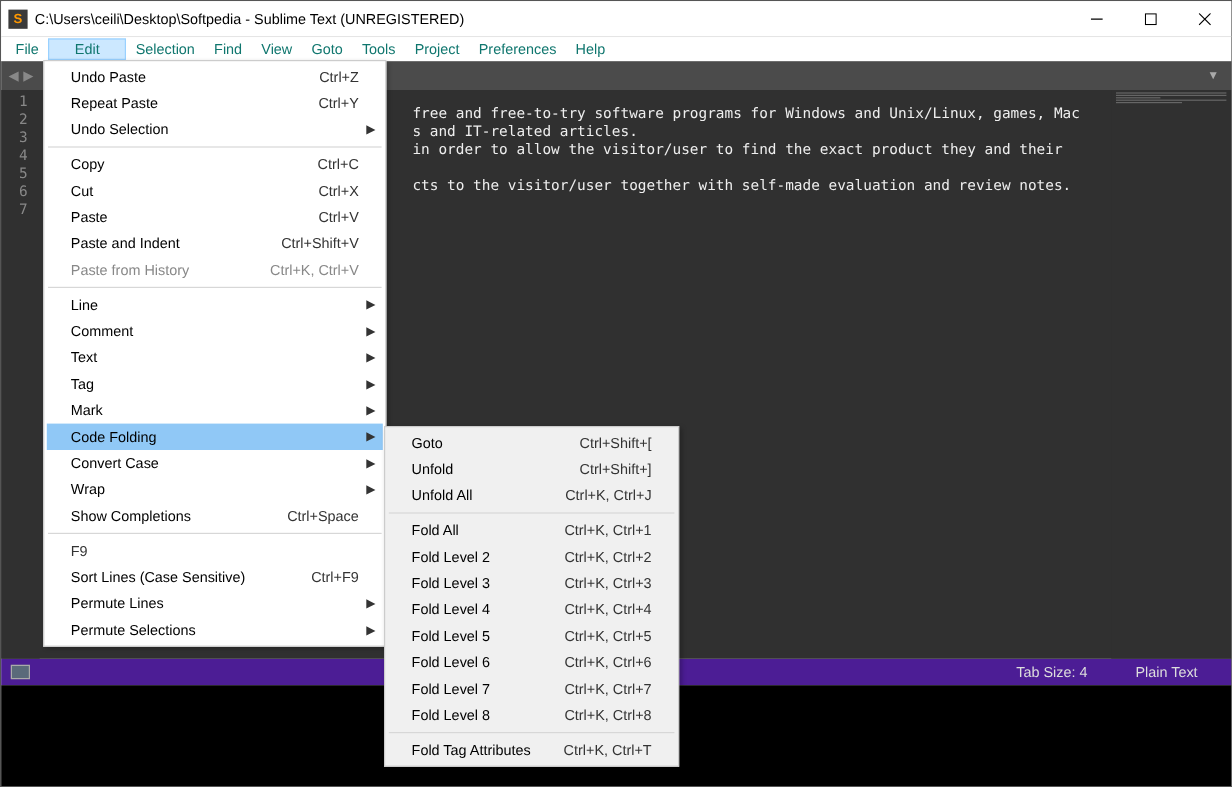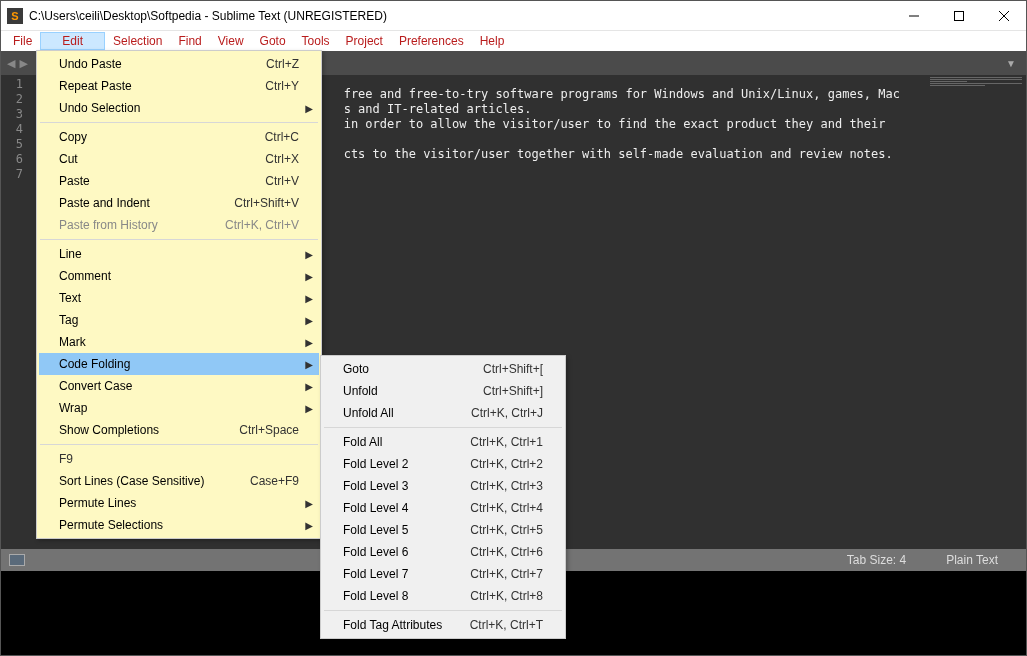--- a/index.html
+++ b/index.html
@@ -4,38 +4,38 @@
 <style>
 * { margin: 0; padding: 0; box-sizing: border-box; font-family: "Segoe UI", Tahoma, sans-serif; font-size: 12px; }
 html, body { width: 1027px; height: 656px; overflow: hidden; background: #000; }
 .window { width: 1027px; height: 656px; background: #fff; display: flex; flex-direction: column; border: 1px solid #555; }
 .titlebar { height: 30px; background: #fff; display: flex; align-items: center; padding-left: 6px; border-bottom: 1px solid #e5e5e5; }
 .titlebar .app-icon { width: 16px; height: 16px; background: #3a3a3a; margin-right: 6px; display: flex; align-items: center; justify-content: center; color: #ff9800; font-weight: bold; font-size: 11px; }
 .titlebar .title { flex: 1; font-size: 12px; color: #000; }
 .titlebar .win-controls { display: flex; }
 .titlebar .win-btn { width: 45px; height: 29px; display: flex; align-items: center; justify-content: center; font-size: 10px; }
 .menubar { height: 20px; background: #fff; display: flex; align-items: center; padding-left: 4px; }
-.menubar .menu-item { padding: 2px 8px; font-size: 12px; color: #b91c1c; cursor: default; }
+.menubar .menu-item { padding: 2px 8px; font-size: 12px; color: #0f766e; cursor: default; }
 .menubar .menu-item.active { background: #cce8ff; border: 1px solid #99d1ff; padding: 1px 21px; }
 .tabbar { height: 24px; background: #4b4b4b; display: flex; align-items: center; padding: 0 4px; }
 .tabbar .arrow { color: #888; font-size: 11px; padding: 0 2px; }
 .tabbar .spacer { flex: 1; }
 .tabbar .dropdown-arr { color: #aaa; font-size: 10px; padding: 0 6px; }
 .editor-area { flex: 1; background: #303030; display: flex; position: relative; overflow: hidden; }
 .gutter { width: 32px; background: #303030; padding-top: 2px; }
 .gutter .ln { color: #888; font-family: Consolas, monospace; font-size: 12px; text-align: right; padding-right: 10px; line-height: 15px; }
 .code { flex: 1; padding-top: 12px; font-family: Consolas, monospace; font-size: 12px; color: #eee; white-space: pre; line-height: 15px; }
 .minimap { width: 100px; background: #303030; position: relative; }
 .minimap .mini-preview { position: absolute; top: 2px; left: 4px; right: 4px; height: 10px; }
 .minimap .mini-line { height: 1px; background: #666; margin-bottom: 1px; }
-.statusbar { height: 22px; background: #737373; display: flex; align-items: center; color: #ddd; font-size: 11px; padding: 0 8px; }
+.statusbar { height: 22px; background: #4c1d95; display: flex; align-items: center; color: #ddd; font-size: 11px; padding: 0 8px; }
 .statusbar .status-icon { width: 16px; height: 12px; border: 1px solid #aaa; margin-right: 8px; background: #5a6a7a; }
 .statusbar .spacer { flex: 1; }
 .statusbar .status-cell { padding: 0 20px; }
-.dropdown-menu { position: absolute; background: #fef9c3; border: 1px solid #ccc; box-shadow: 2px 2px 4px rgba(0,0,0,0.25); padding: 2px; z-index: 100; }
+.dropdown-menu { position: absolute; background: #ffffff; border: 1px solid #ccc; box-shadow: 2px 2px 4px rgba(0,0,0,0.25); padding: 2px; z-index: 100; }
 .dropdown-menu .menu-row { display: flex; align-items: center; height: 22px; padding: 0 20px 0 20px; font-size: 12px; color: #000; cursor: default; position: relative; width: 280px; }
 .dropdown-menu .menu-row.highlighted { background: #90c8f6; }
 .dropdown-menu .menu-row.disabled { color: #888; }
 .dropdown-menu .menu-row .label { flex: 1; }
 .dropdown-menu .menu-row .shortcut { color: #333; font-size: 12px; }
 .dropdown-menu .menu-row.disabled .shortcut { color: #888; }
 .dropdown-menu .menu-row .subarrow { position: absolute; right: 6px; font-size: 10px; color: #333; }
 .dropdown-menu .sep { height: 1px; background: #d7d7d7; margin: 3px 1px; }
 .submenu { position: absolute; background: #f0f0f0; border: 1px solid #ccc; box-shadow: 2px 2px 4px rgba(0,0,0,0.25); padding: 2px; z-index: 200; }
 .submenu .menu-row { width: 240px; }
@@ -197,21 +197,21 @@
     <div class="menu-row">
       <span class="label">Show Completions</span>
       <span class="shortcut">Ctrl+Space</span>
     </div>
     <div class="sep"></div>
     <div class="menu-row">
       <span class="shortcut">F9</span>
     </div>
     <div class="menu-row">
       <span class="label">Sort Lines (Case Sensitive)</span>
-      <span class="shortcut">Case+F9</span>
+      <span class="shortcut">Ctrl+F9</span>
     </div>
     <div class="menu-row">
       <span class="label">Permute Lines</span>
       <span class="subarrow">▶</span>
     </div>
     <div class="menu-row">
       <span class="label">Permute Selections</span>
       <span class="subarrow">▶</span>
     </div>
   </div>

